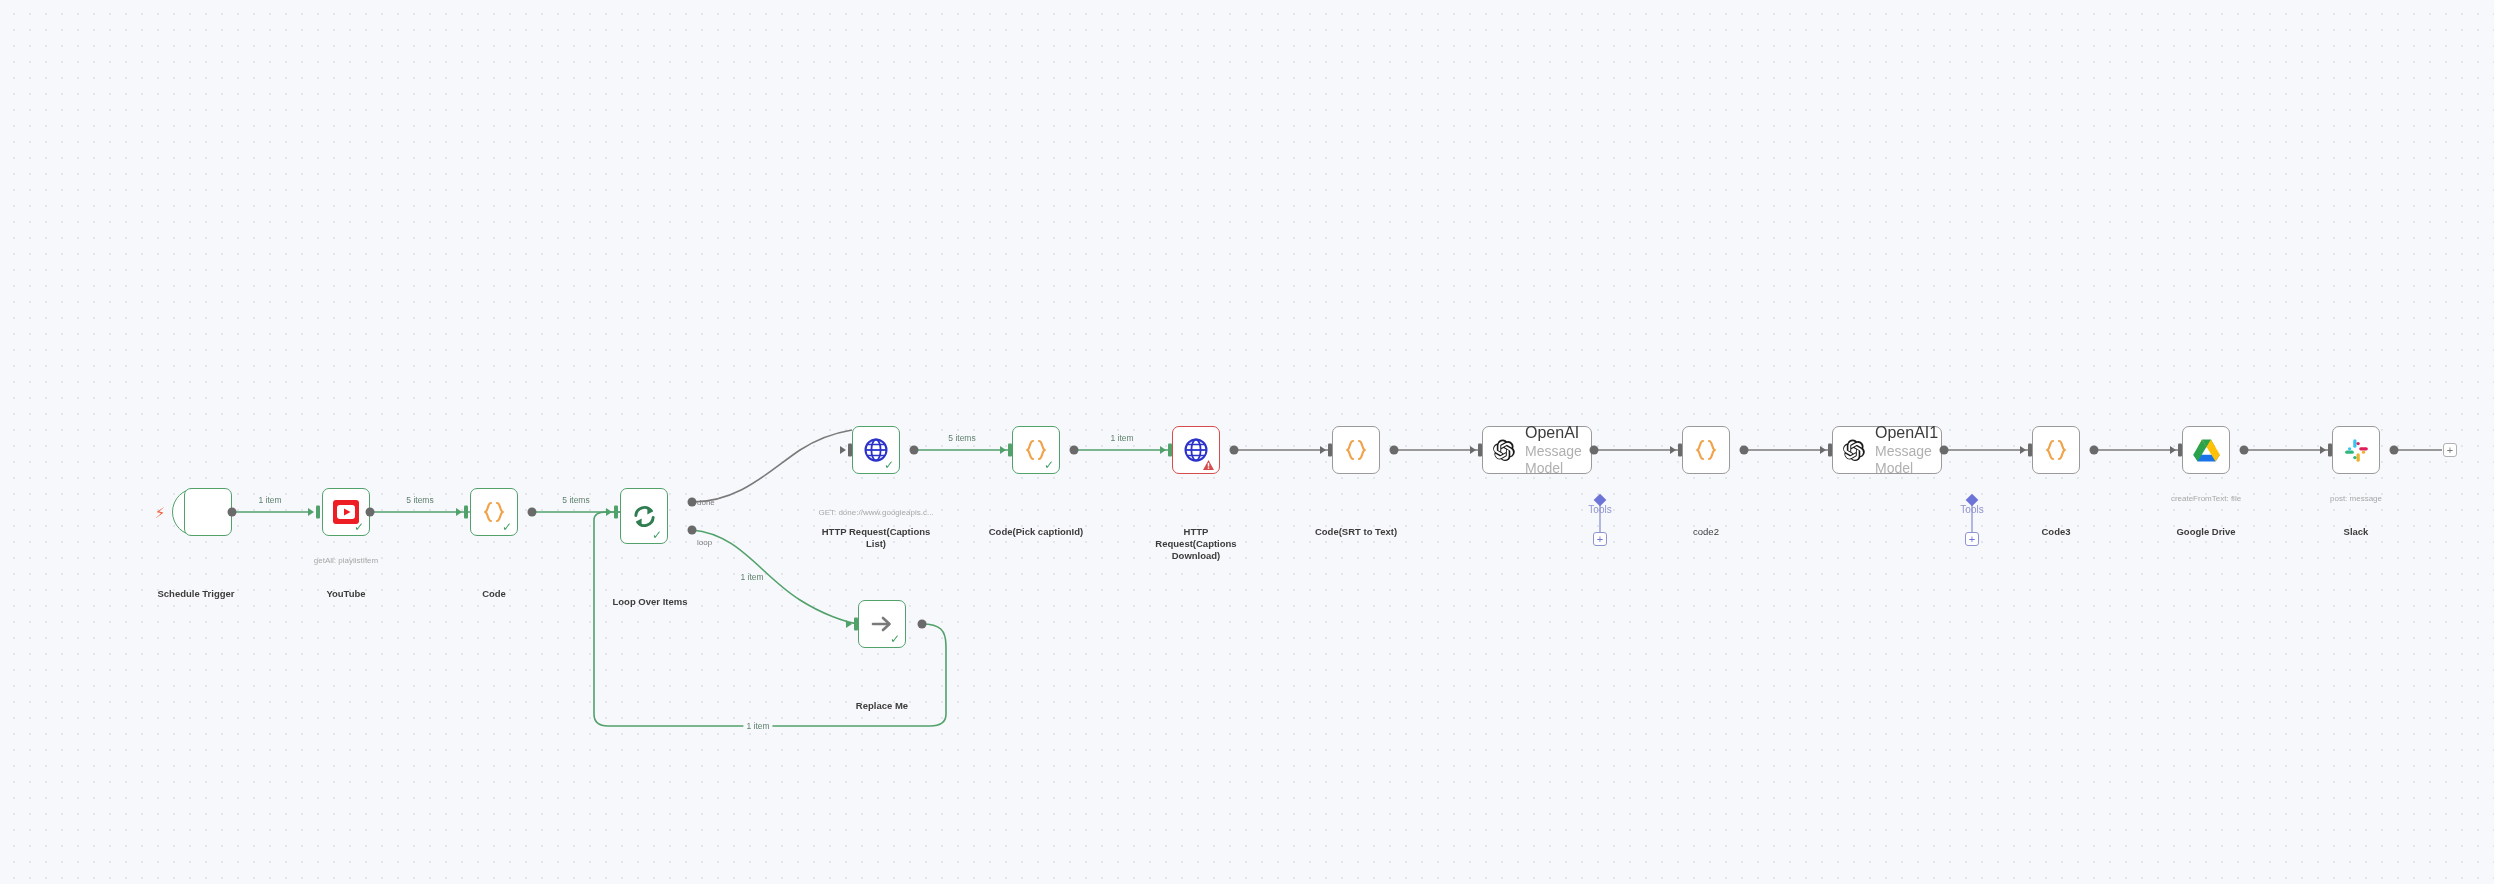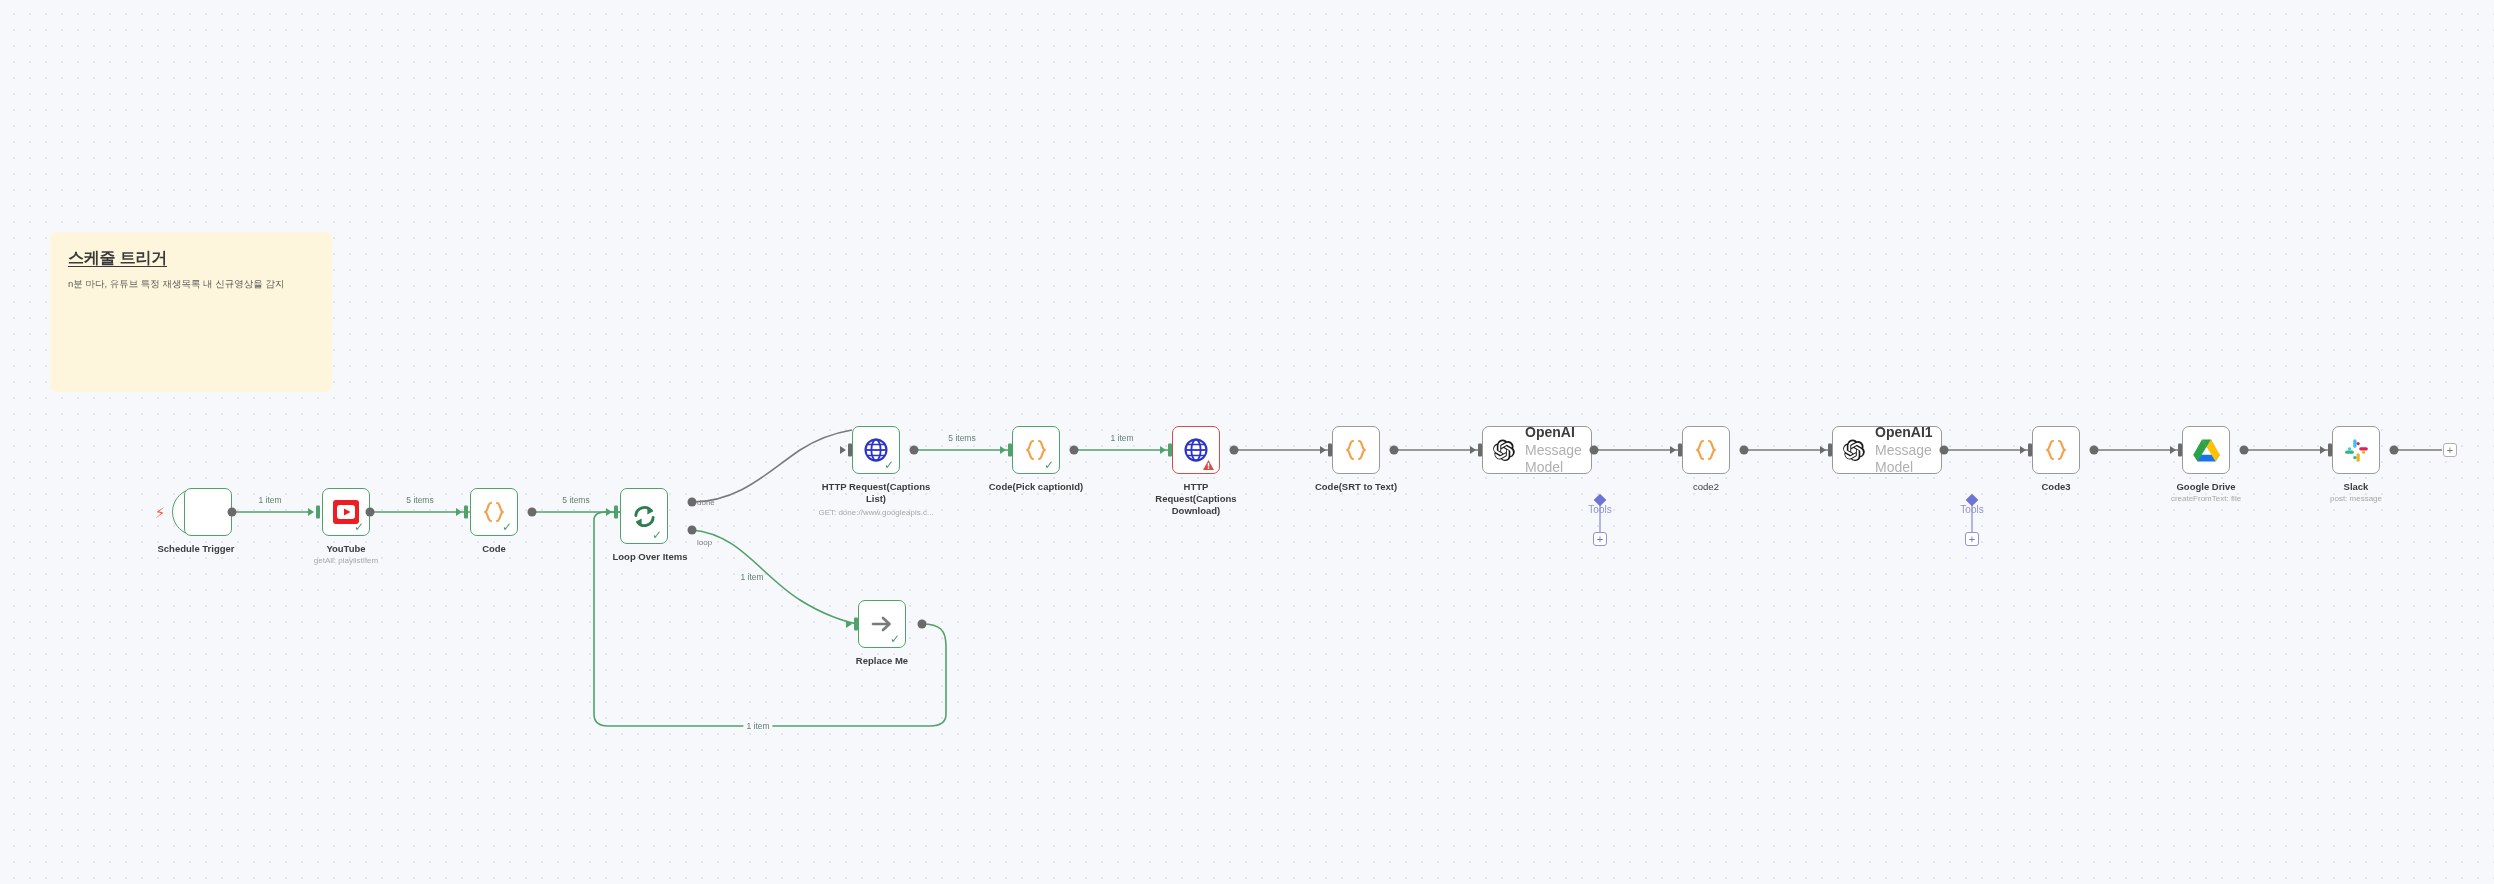--- a/index.html
+++ b/index.html
@@ -93,37 +93,38 @@
   .node-caption {
     position: absolute;
     text-align: center;
     font-size: 9.5px;
     font-weight: 700;
     color: #3c3c3c;
     width: 120px;
     left: 50%;
     transform: translateX(-50%);
     line-height: 1.25;
+    margin-top: 45px;
   }
   .node-subcaption {
     position: absolute;
     text-align: center;
     font-size: 8px;
     color: #a7a7a7;
     width: 150px;
     left: 50%;
     transform: translateX(-50%);
     line-height: 1.2;
     white-space: nowrap;
     overflow: hidden;
     text-overflow: ellipsis;
   }
   .node-name-inline {
-    font-size: 14px;
-    font-weight: 700;
+    font-size: 16px;
+    font-weight: 400;
     color: #3c3c3c;
     line-height: 1.25;
   }
   .node-sub-inline {
     font-size: 14px;
     color: #b0b0b0;
     line-height: 1.2;
   }
   .inline-text { display: flex; flex-direction: column; justify-content: center; }
   
@@ -186,24 +187,20 @@
     transform: translate(-50%,-50%);
     line-height: 1;
   }
   svg.icon { display: block; }
 </style>
 </head>
 <body>
 
 <div id="canvas">
 
-  <div class="sticky" style="left:50px; top:232px; width:282px; height:160px;">
-    <div class="sticky-title">스케줄 트리거</div>
-    <div class="sticky-sub">n분 마다, 유튜브 특정 재생목록 내 신규영상을 감지</div>
-  </div>
 
 
 
   <svg id="edges" viewBox="0 0 2494 884" preserveAspectRatio="none">
     <g fill="none" stroke-width="1.6">
 
       <path d="M 232,512 L 308,512" stroke="#51a16b"></path>
 
       <path d="M 370,512 L 470,512" stroke="#51a16b"></path>
 

